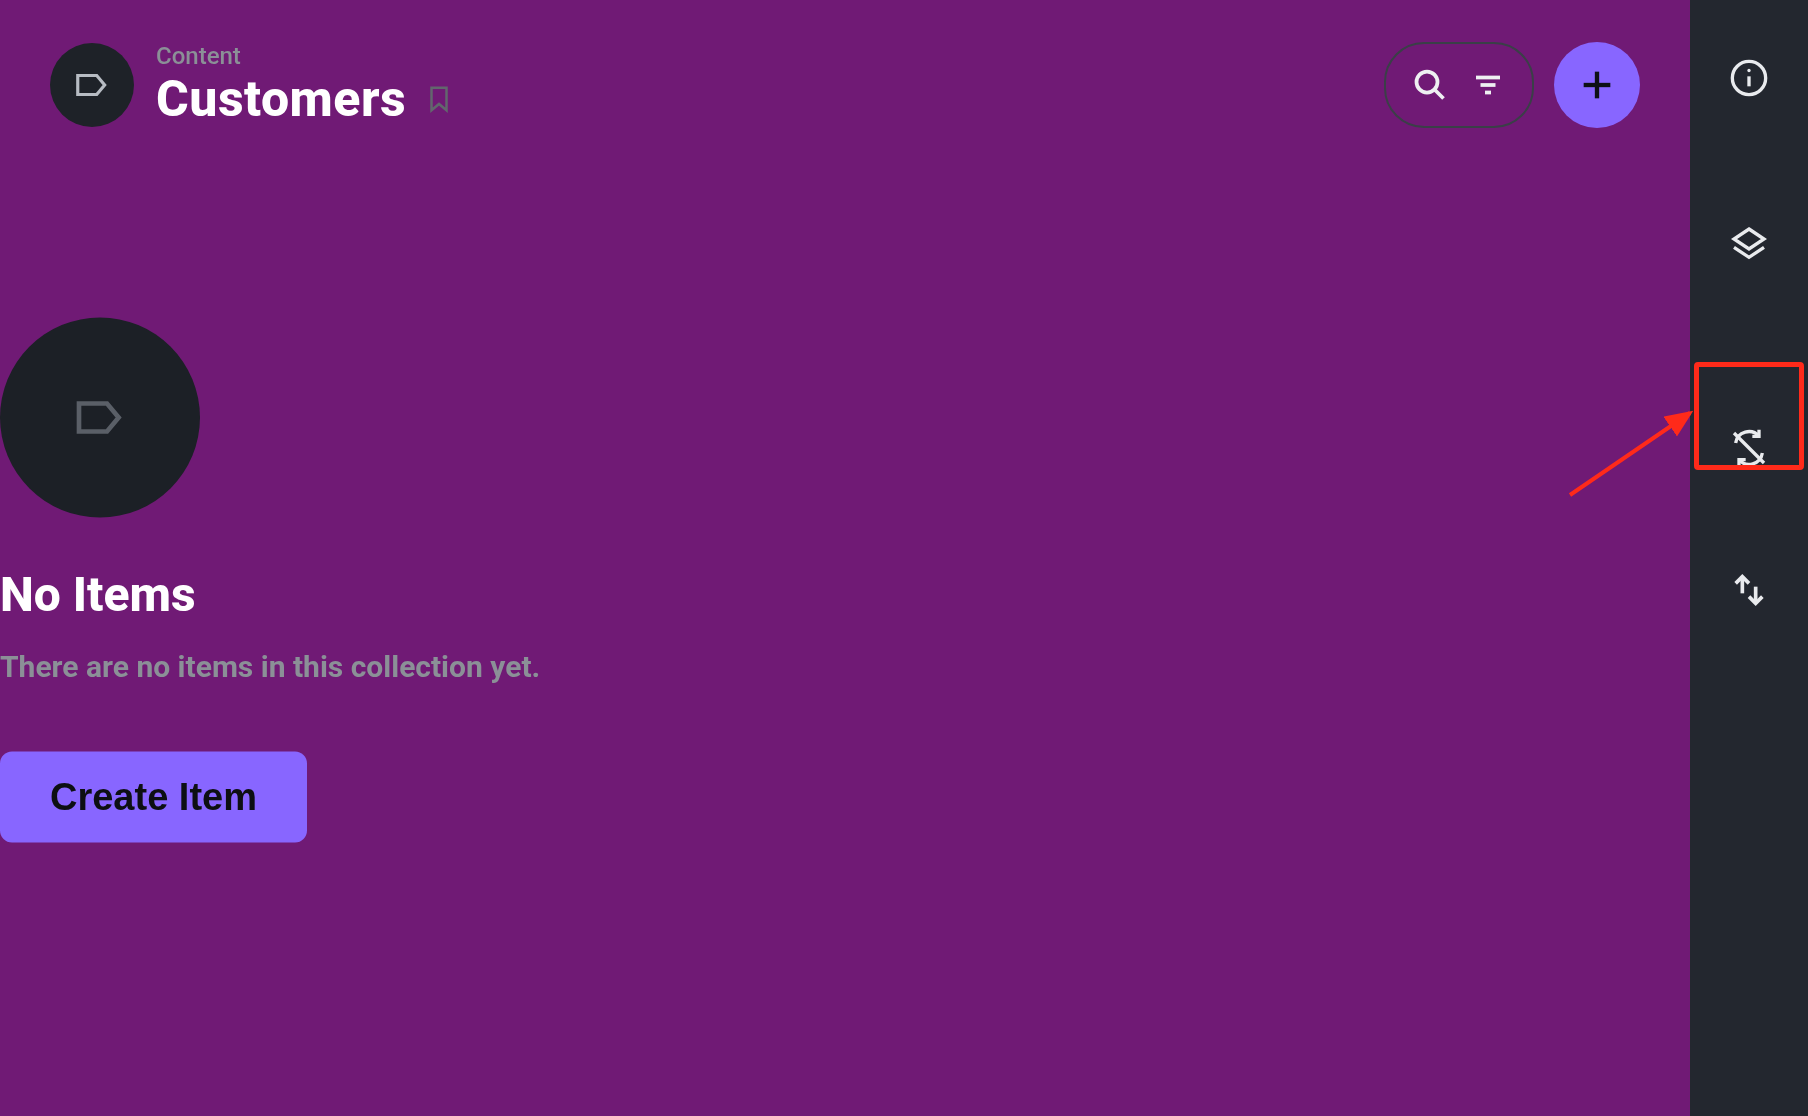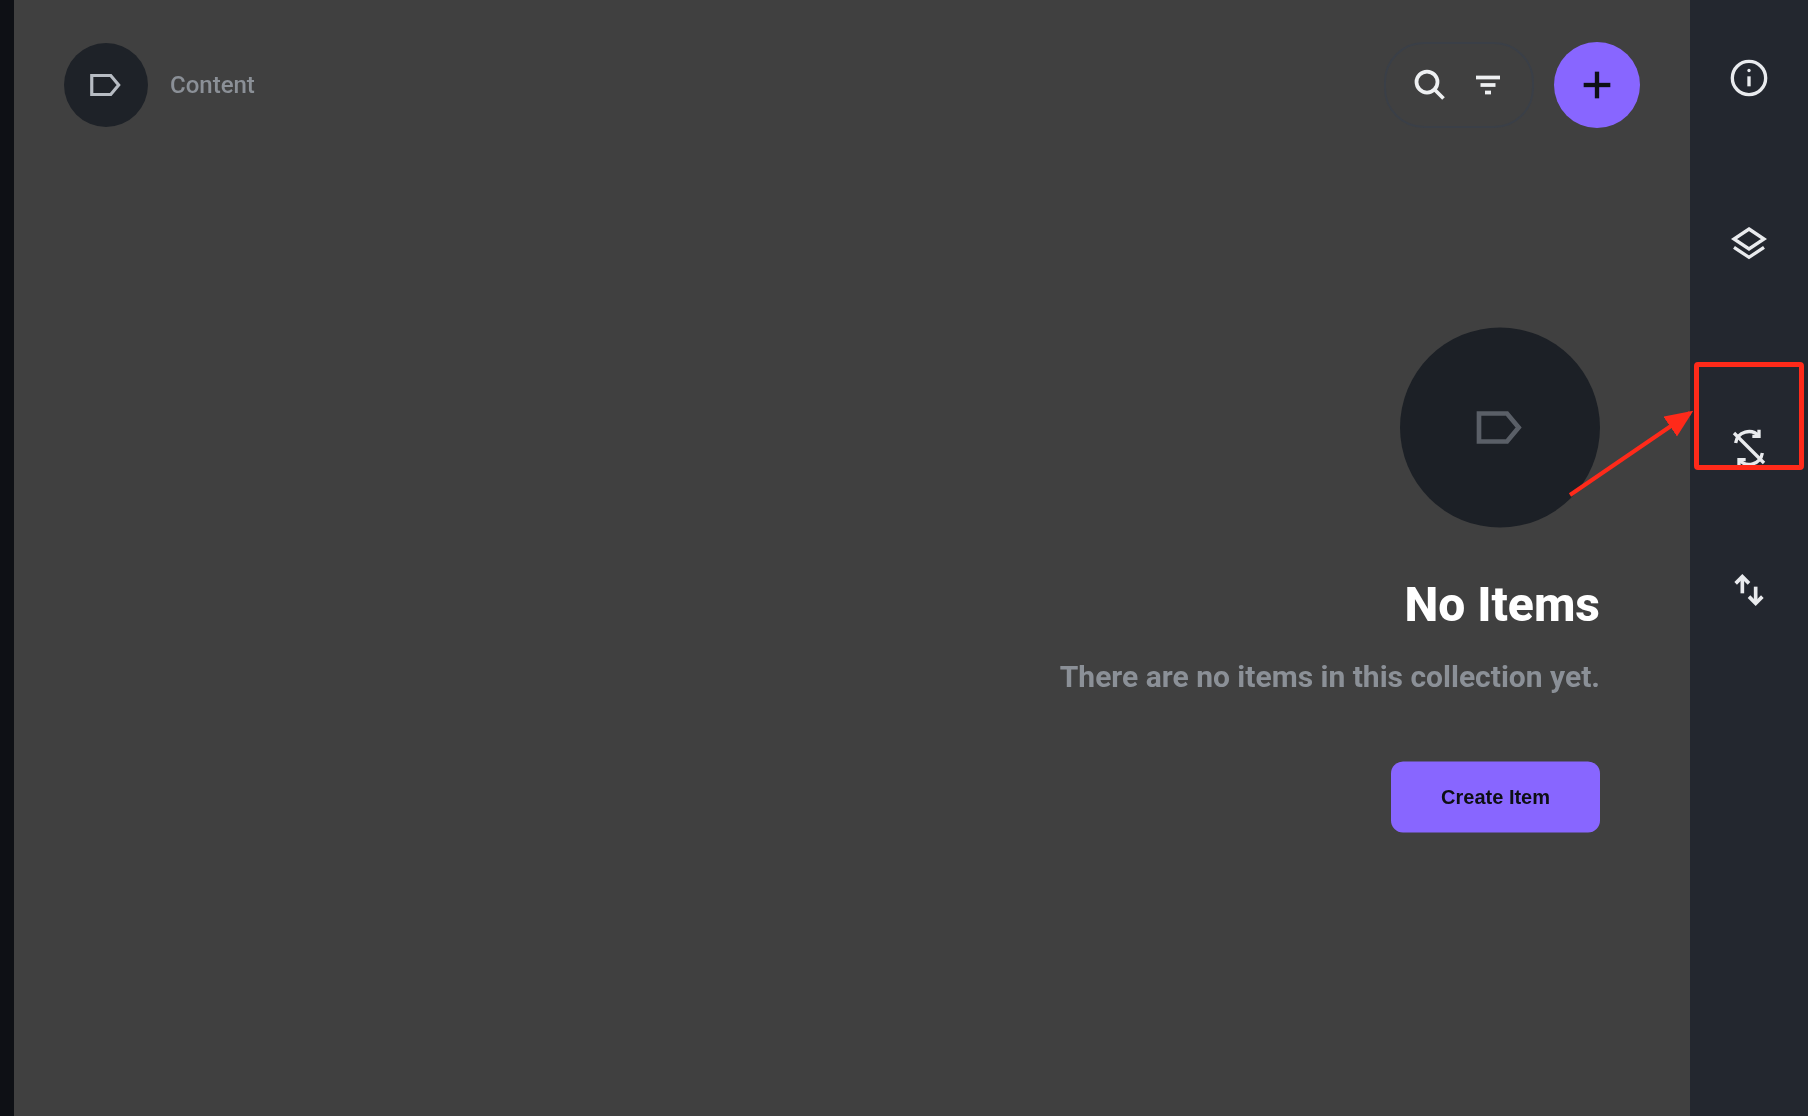--- a/index.html
+++ b/index.html
@@ -17,24 +17,23 @@
     height: 1116px;
     position: relative;
     background: #0e1015;
   }
 
   
   .main {
     flex: 1;
     display: flex;
     flex-direction: column;
-    background: #404040;
+    background: #701a75;
     padding: 40px 50px;
     position: relative;
-    margin-left: 14px;
   }
 
   .header {
     display: flex;
     align-items: center;
     gap: 22px;
     height: 90px;
   }
 
   .header-icon-circle {
@@ -112,21 +111,21 @@
   .add-fab svg { width: 40px; height: 40px; stroke: #0e1015; }
 
   
   .empty-state {
     position: absolute;
     left: 0; right: 90px;
     top: 52%;
     transform: translateY(-50%);
     display: flex;
     flex-direction: column;
-    align-items: flex-end;
+    align-items: flex-start;
     gap: 20px;
   }
   .empty-circle {
     width: 200px;
     height: 200px;
     border-radius: 50%;
     background: #1c2026;
     display: flex;
     align-items: center;
     justify-content: center;
@@ -142,21 +141,21 @@
   .empty-subtitle {
     font-size: 30px;
     color: #8b9097;
     font-weight: 700;
     margin-top: 6px;
   }
   .create-btn {
     margin-top: 48px;
     background: #8866ff;
     color: #0d0f13;
-    font-size: 20px;
+    font-size: 38px;
     font-weight: 700;
     border-radius: 12px;
     padding: 24px 50px;
     cursor: pointer;
     border: none;
   }
 
   
   .sidebar {
     width: 118px;
@@ -201,20 +200,28 @@
 
     <div class="header">
       <div class="header-icon-circle">
         <svg viewBox="0 0 24 24" fill="none" stroke="currentColor" stroke-width="2">
           <path d="M3 6 H15 L20 12 L15 18 H3 Z"></path>
         </svg>
       </div>
 
       <div class="header-titles">
         <div class="breadcrumb">Content</div>
+        <div class="page-title-row">
+          <div class="page-title">Customers</div>
+          <div class="bookmark-icon">
+            <svg viewBox="0 0 24 24" fill="none" stroke="currentColor" stroke-width="2">
+              <path d="M6 3 H18 V21 L12 16 L6 21 Z"></path>
+            </svg>
+          </div>
+        </div>
       </div>
 
       <div class="header-actions">
         <div class="search-filter-group">
           <div class="icon-btn">
             <svg viewBox="0 0 24 24" fill="none" stroke="currentColor" stroke-width="2.5">
               <circle cx="10" cy="10" r="7"></circle>
               <line x1="15" y1="15" x2="21" y2="21"></line>
             </svg>
           </div>

